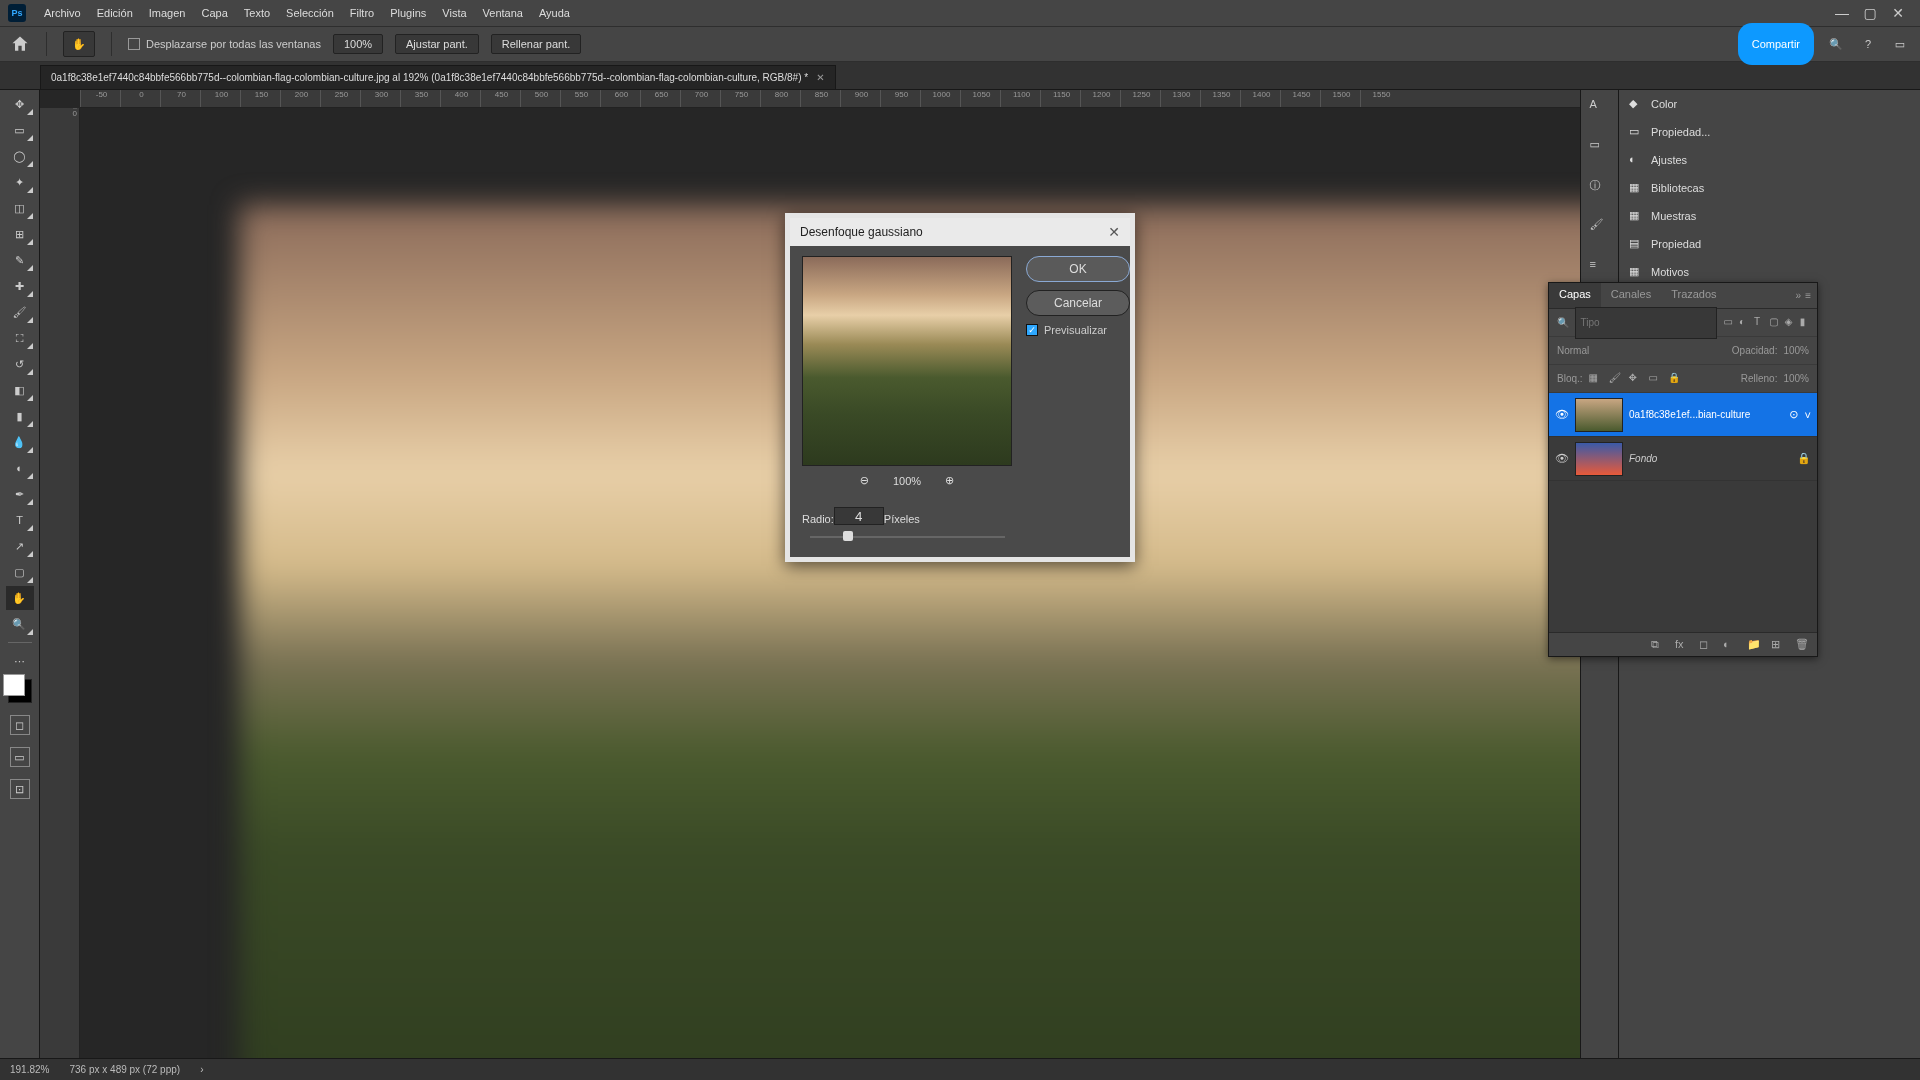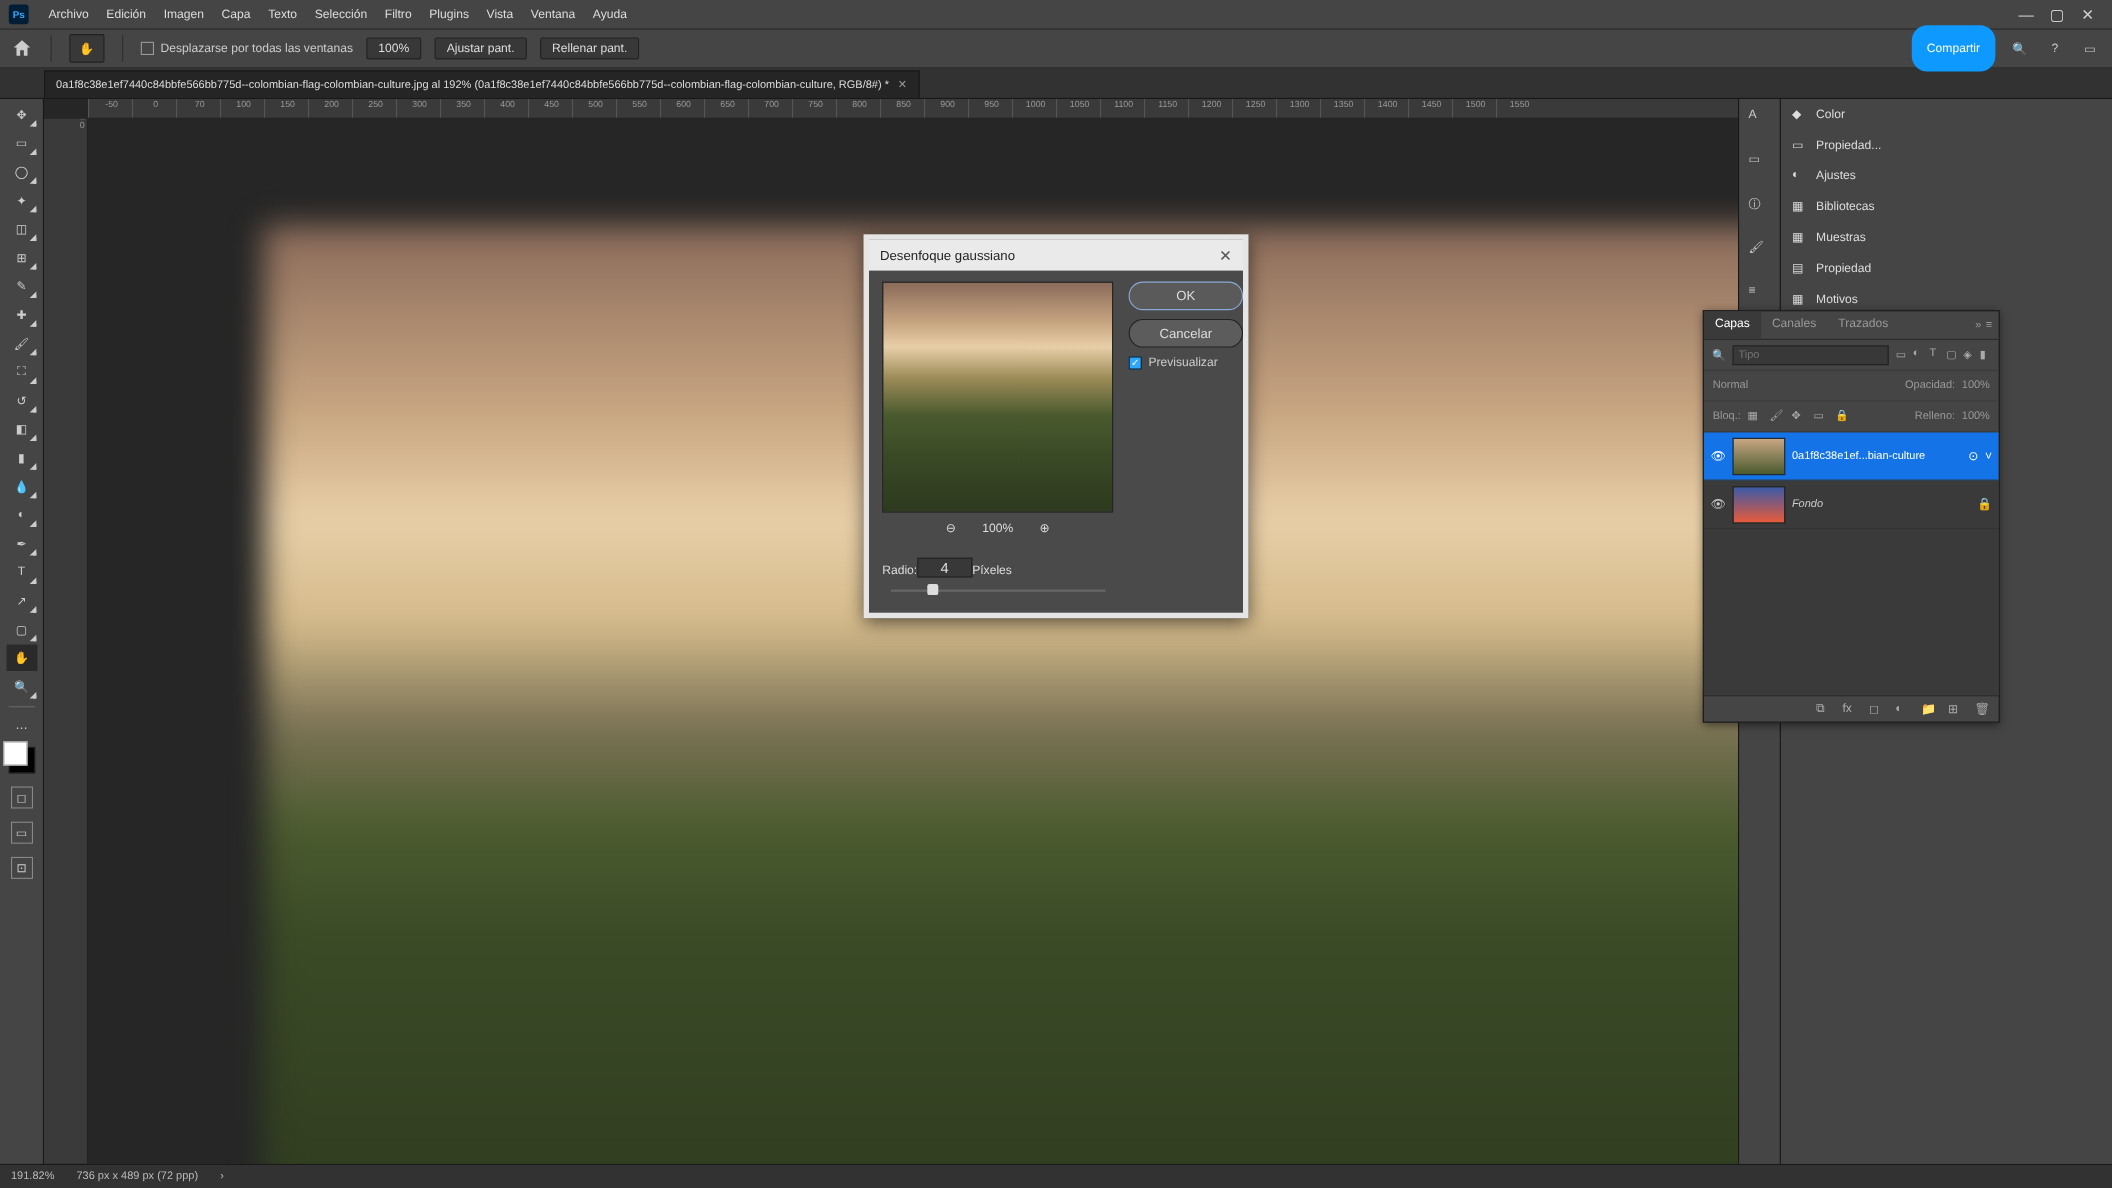--- a/index.html
+++ b/index.html
@@ -53,21 +53,21 @@
 .panel-row { height: 28px; display: flex; align-items: center; padding: 0 10px; gap: 8px; color: #ddd; font-size: 11px; cursor: pointer; }
 .panel-row .p-ico { width: 14px; height: 14px; }
 
 
 .layers-panel { position: absolute; left: 1548px; top: 282px; width: 270px; height: 375px; background: #454545; border: 1px solid #181818; box-shadow: 0 2px 8px rgba(0,0,0,.5); display: flex; flex-direction: column; }
 .layers-panel .tabs { height: 26px; display: flex; border-bottom: 1px solid #2a2a2a; }
 .layers-panel .tab { padding: 5px 10px; font-size: 11px; color: #999; cursor: pointer; }
 .layers-panel .tab.active { color: #fff; background: #3a3a3a; }
 .layers-panel .tab-icons { margin-left: auto; display: flex; align-items: center; gap: 4px; padding-right: 6px; color: #999; font-size: 10px; }
 .layers-panel .row { height: 28px; display: flex; align-items: center; padding: 0 8px; gap: 6px; border-bottom: 1px solid #3a3a3a; font-size: 10px; color: #999; }
-.layers-panel .search-input { flex: 1; background: #383838; border: 1px solid #222; height: 18px; padding: 0 4px; color: #ccc; font-size: 10px; }
+.layers-panel .search-input { flex: 1; background: #383838; border: 1px solid #222; height: 32px; padding: 0 4px; color: #ccc; font-size: 10px; }
 .layers-panel .mini-ico { width: 14px; height: 14px; color: #aaa; cursor: pointer; }
 .layers-panel .layer-list { flex: 1; background: #3a3a3a; overflow-y: auto; }
 .layer-item { height: 44px; display: flex; align-items: center; padding: 0 6px; gap: 6px; border-bottom: 1px solid #333; }
 .layer-item.sel { background: #1473e6; color: #fff; }
 .layer-item .eye { width: 14px; height: 14px; color: #ccc; cursor: pointer; }
 .layer-item.sel .eye { color: #fff; }
 .layer-item .thumb { width: 48px; height: 34px; border: 1px solid #222; }
 .layer-item .name { font-size: 10px; flex: 1; white-space: nowrap; overflow: hidden; text-overflow: ellipsis; }
 .layer-item .name.italic { font-style: italic; }
 .layer-item .lock { color: #aaa; }

